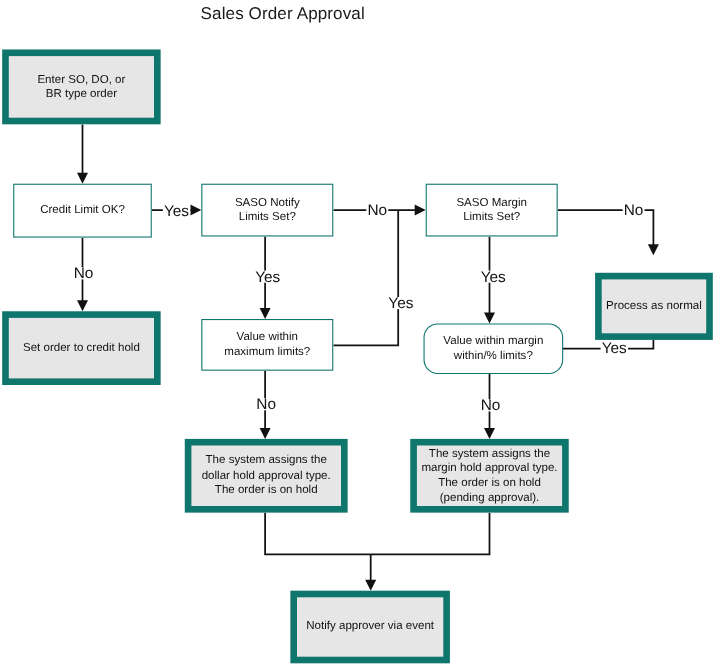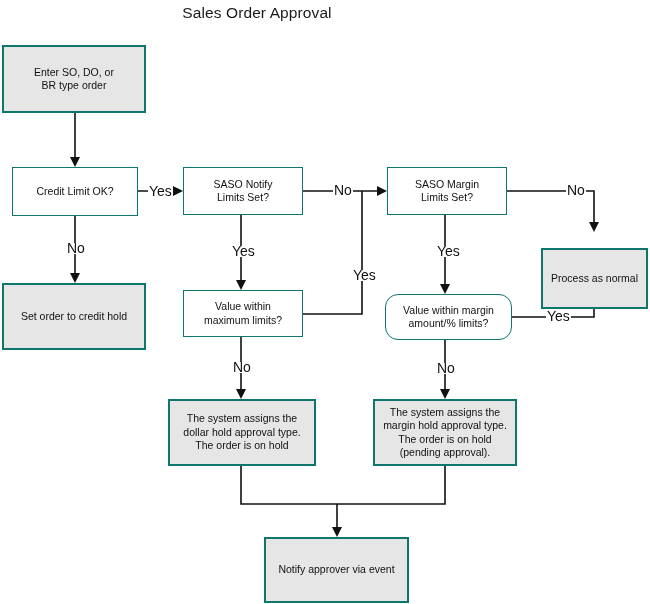--- a/index.html
+++ b/index.html
@@ -25,21 +25,21 @@
     top: 4px;
     width: 514px;
     text-align: center;
     font-size: 15.5px;
     color: #1a1a1a;
     letter-spacing: 0.1px;
   }
   .node {
     position: absolute;
     box-sizing: border-box;
-    border: 2px solid #0f766e;
+    border: 6px solid #0f766e;
     display: flex;
     align-items: center;
     justify-content: center;
     text-align: center;
     font-size: 10.5px;
     line-height: 13.5px;
     color: #111111;
     padding: 2px 0;
   }
   .node.process {
@@ -173,21 +173,21 @@
   <div class="node decision" style="left:183px; top:290px; width:120px; height:47px;text-align:center;">
     <span class="lines">
       <span>Value within</span>
       <span>maximum limits?</span>
     </span>
   </div>
 
   <div class="node decision" style="left:385px; top:294px; width:127px; height:46px;border-radius:13px;">
     <span class="lines">
       <span>Value within margin</span>
-      <span>amount/% limits?</span>
+      <span>within/% limits?</span>
     </span>
   </div>
 
   <div class="node process" style="left:168px; top:399px; width:148px; height:67px;">
     <span class="lines">
       <span>The system assigns the</span>
       <span>dollar hold approval type.</span>
       <span>The order is on hold</span>
     </span>
   </div>

